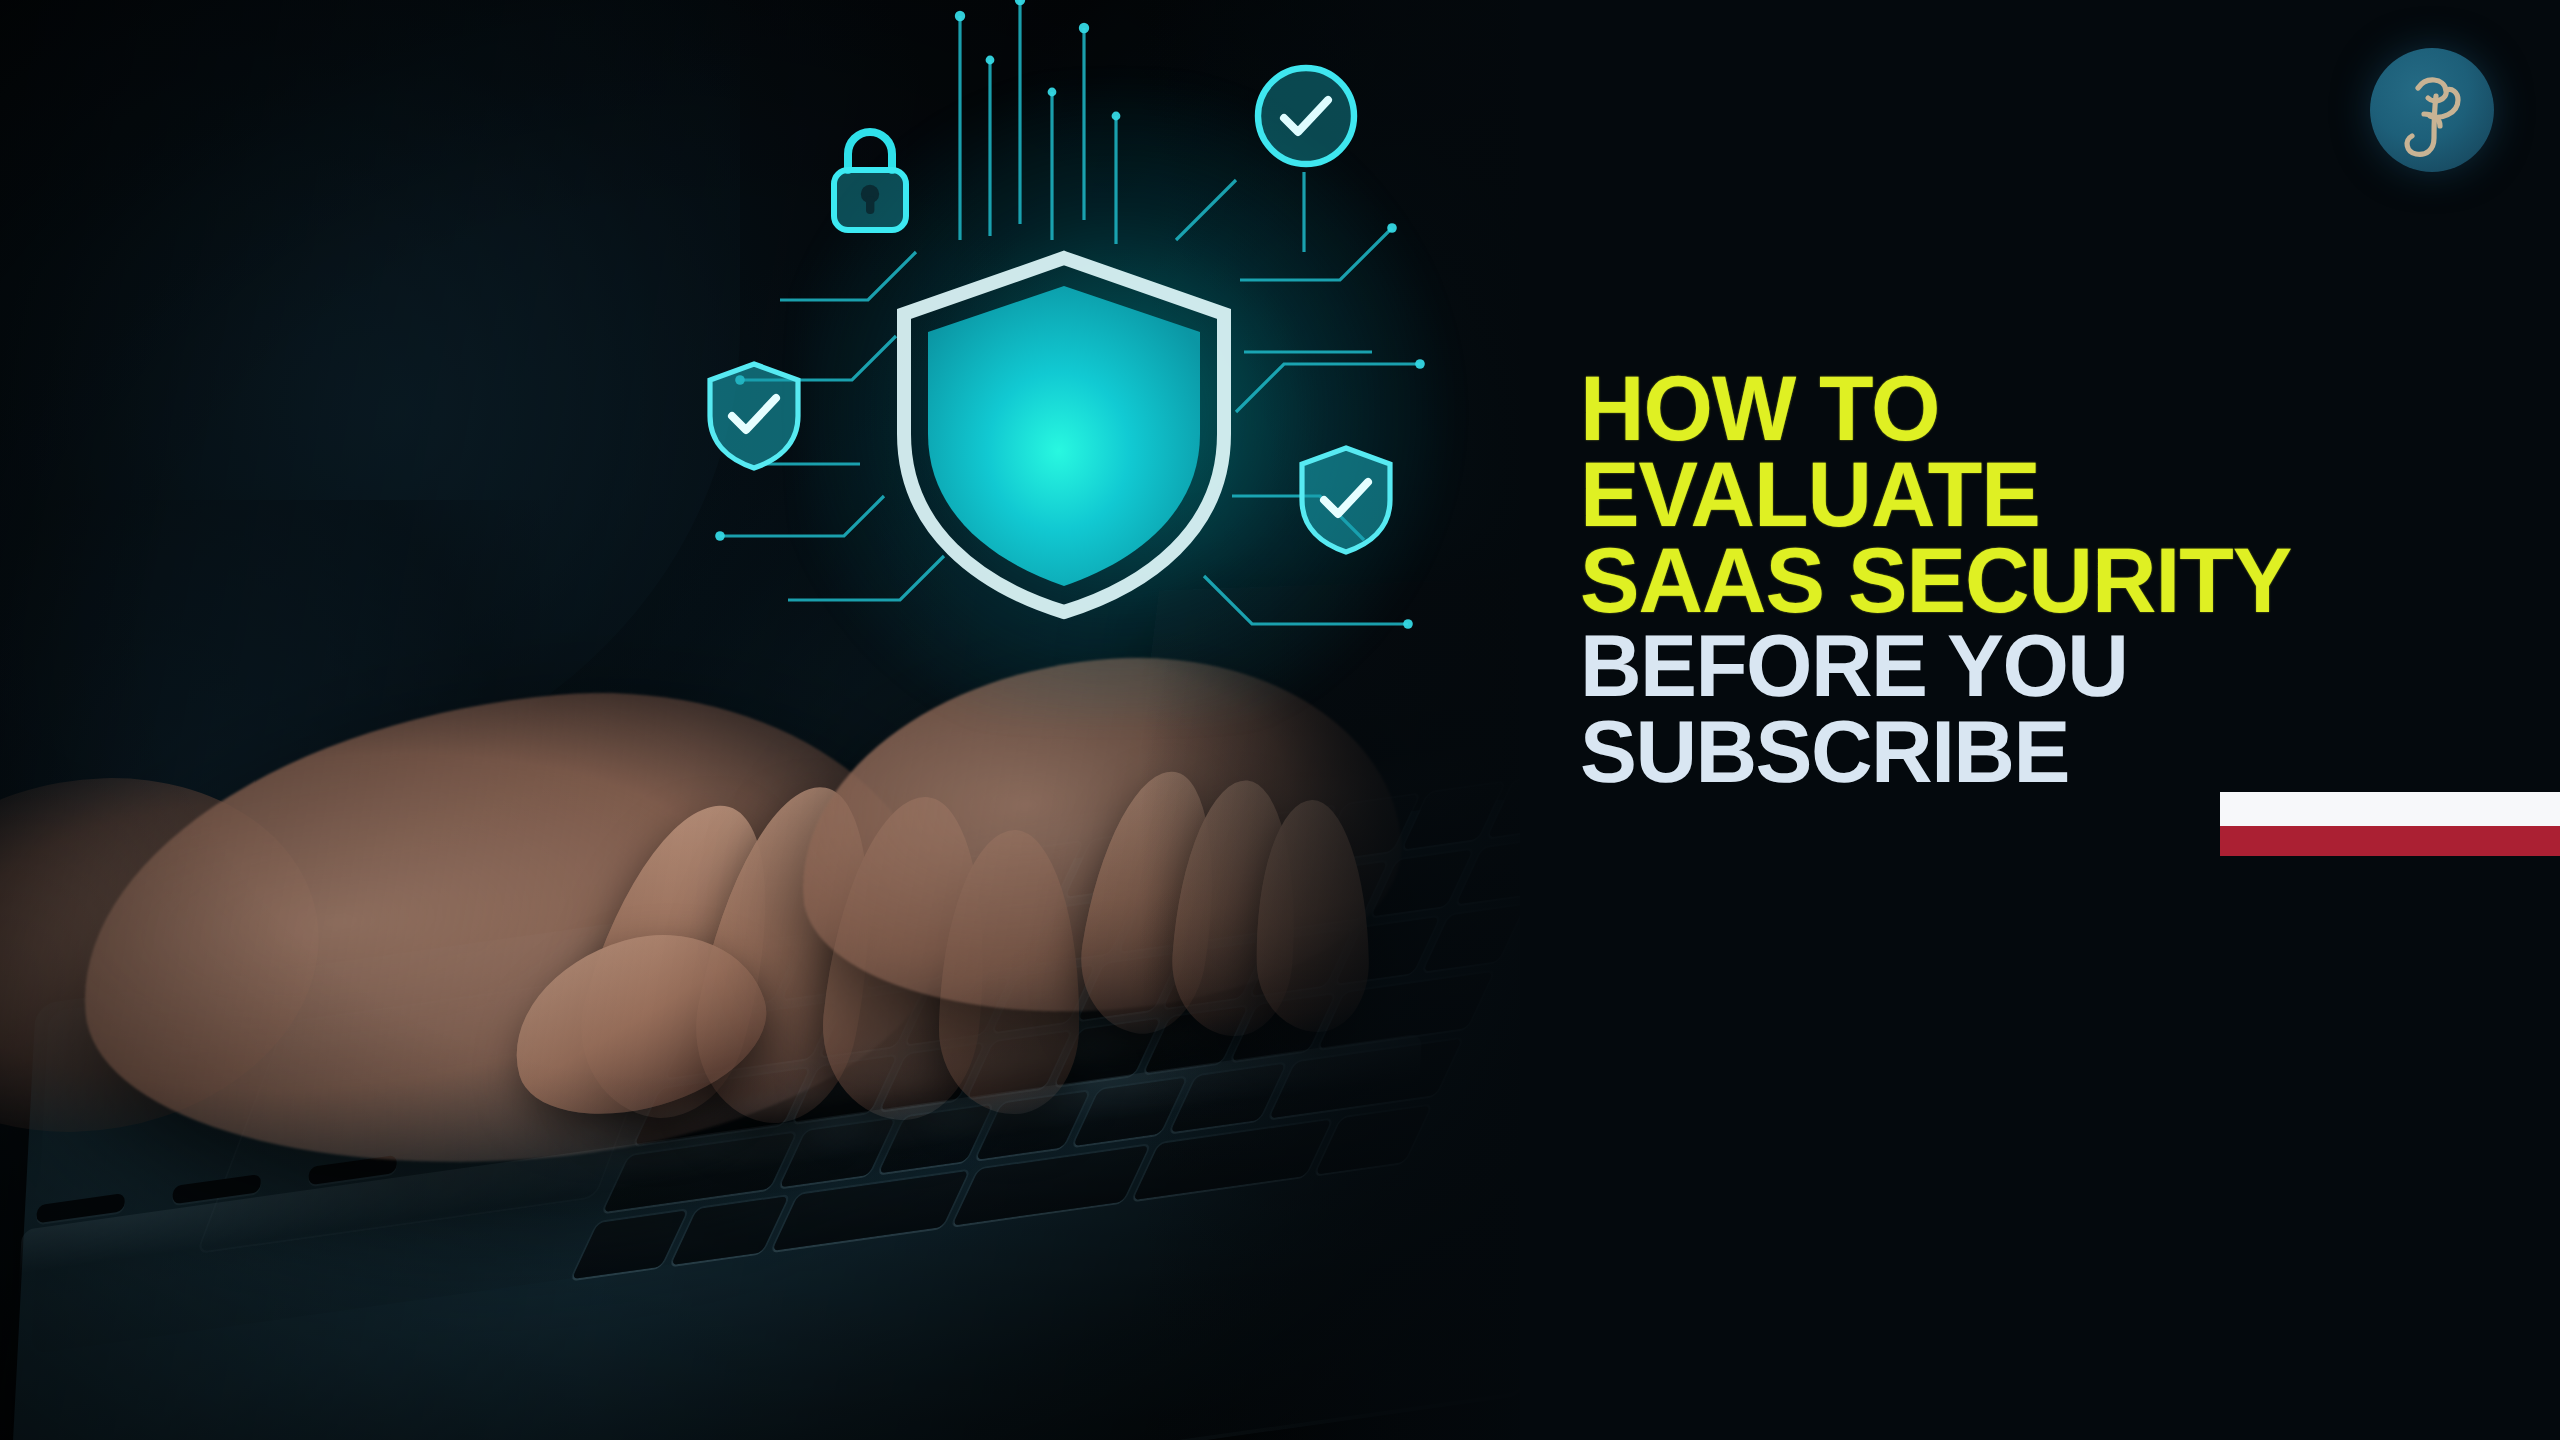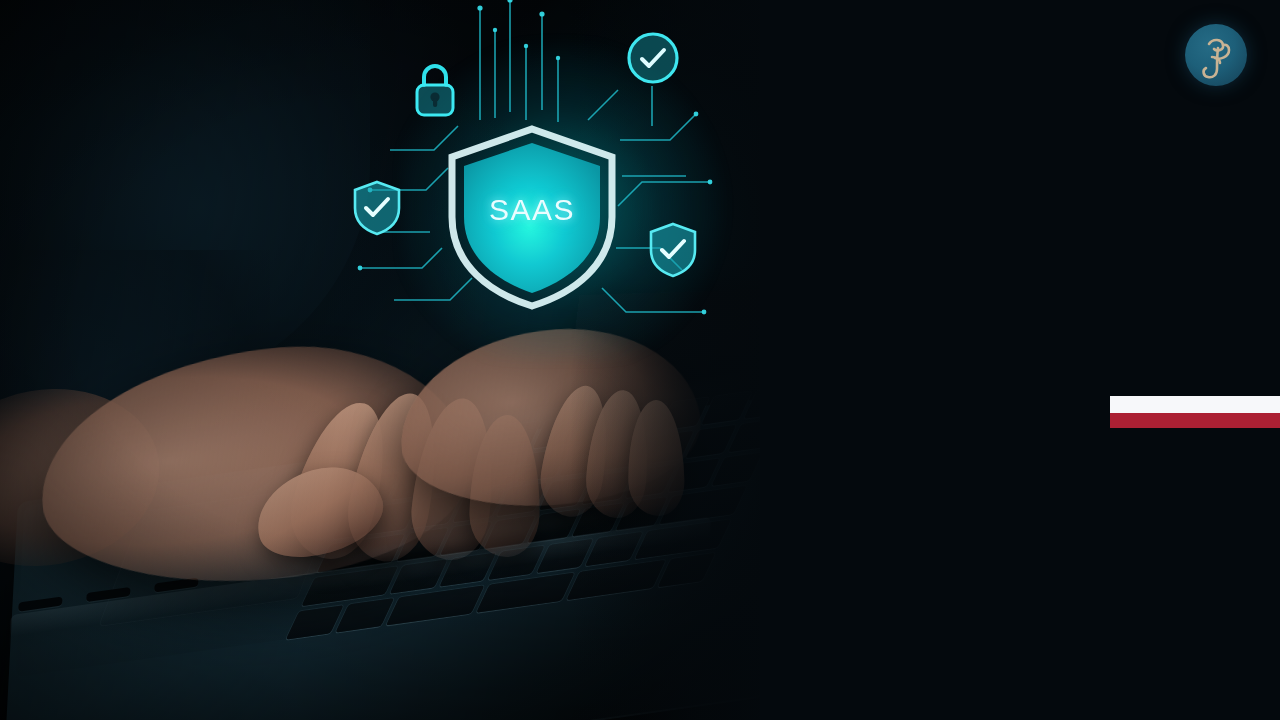--- a/index.html
+++ b/index.html
@@ -393,28 +393,34 @@
         <defs>
           <radialGradient id="shGrad" cx="48%" cy="55%" r="62%">
             <stop offset="0%" stop-color="#2affe6"></stop>
             <stop offset="42%" stop-color="#12cfd8"></stop>
             <stop offset="100%" stop-color="#0b9aa8"></stop>
           </radialGradient>
         </defs>
         <path d="M86 4 L166 32 V92 C166 140 128 168 86 181 C44 168 6 140 6 92 V32 Z" fill="none" stroke="#dff8fb" stroke-width="7" opacity=".92"></path>
         <path d="M86 18 L154 41 V92 C154 132 121 156 86 168 C51 156 18 132 18 92 V41 Z" fill="url(#shGrad)" opacity=".96"></path>
       </svg>
-      <div class="shield-label">SAAS</div>
     </div>
   </div>
 
   <div class="panel">
     <div class="panel-soft"></div>
   </div>
 
+  <div class="headline">
+    <span class="hl y">HOW TO</span>
+    <span class="hl y">EVALUATE</span>
+    <span class="hl y">SAAS SECURITY</span>
+    <span class="hl b">BEFORE YOU</span>
+    <span class="hl b">SUBSCRIBE</span>
+  </div>
 
   <div class="accent">
     <div class="w"></div>
     <div class="r"></div>
   </div>
 
   <div class="logo">
     <svg viewBox="0 0 62 62" width="62" height="62">
       <g fill="none" stroke="#c8b394" stroke-width="2.6" stroke-linecap="round" stroke-linejoin="round">
         <path d="M24 20 c4 -6 13 -5 14 1 c1 5 -6 7 -9 4"></path>

